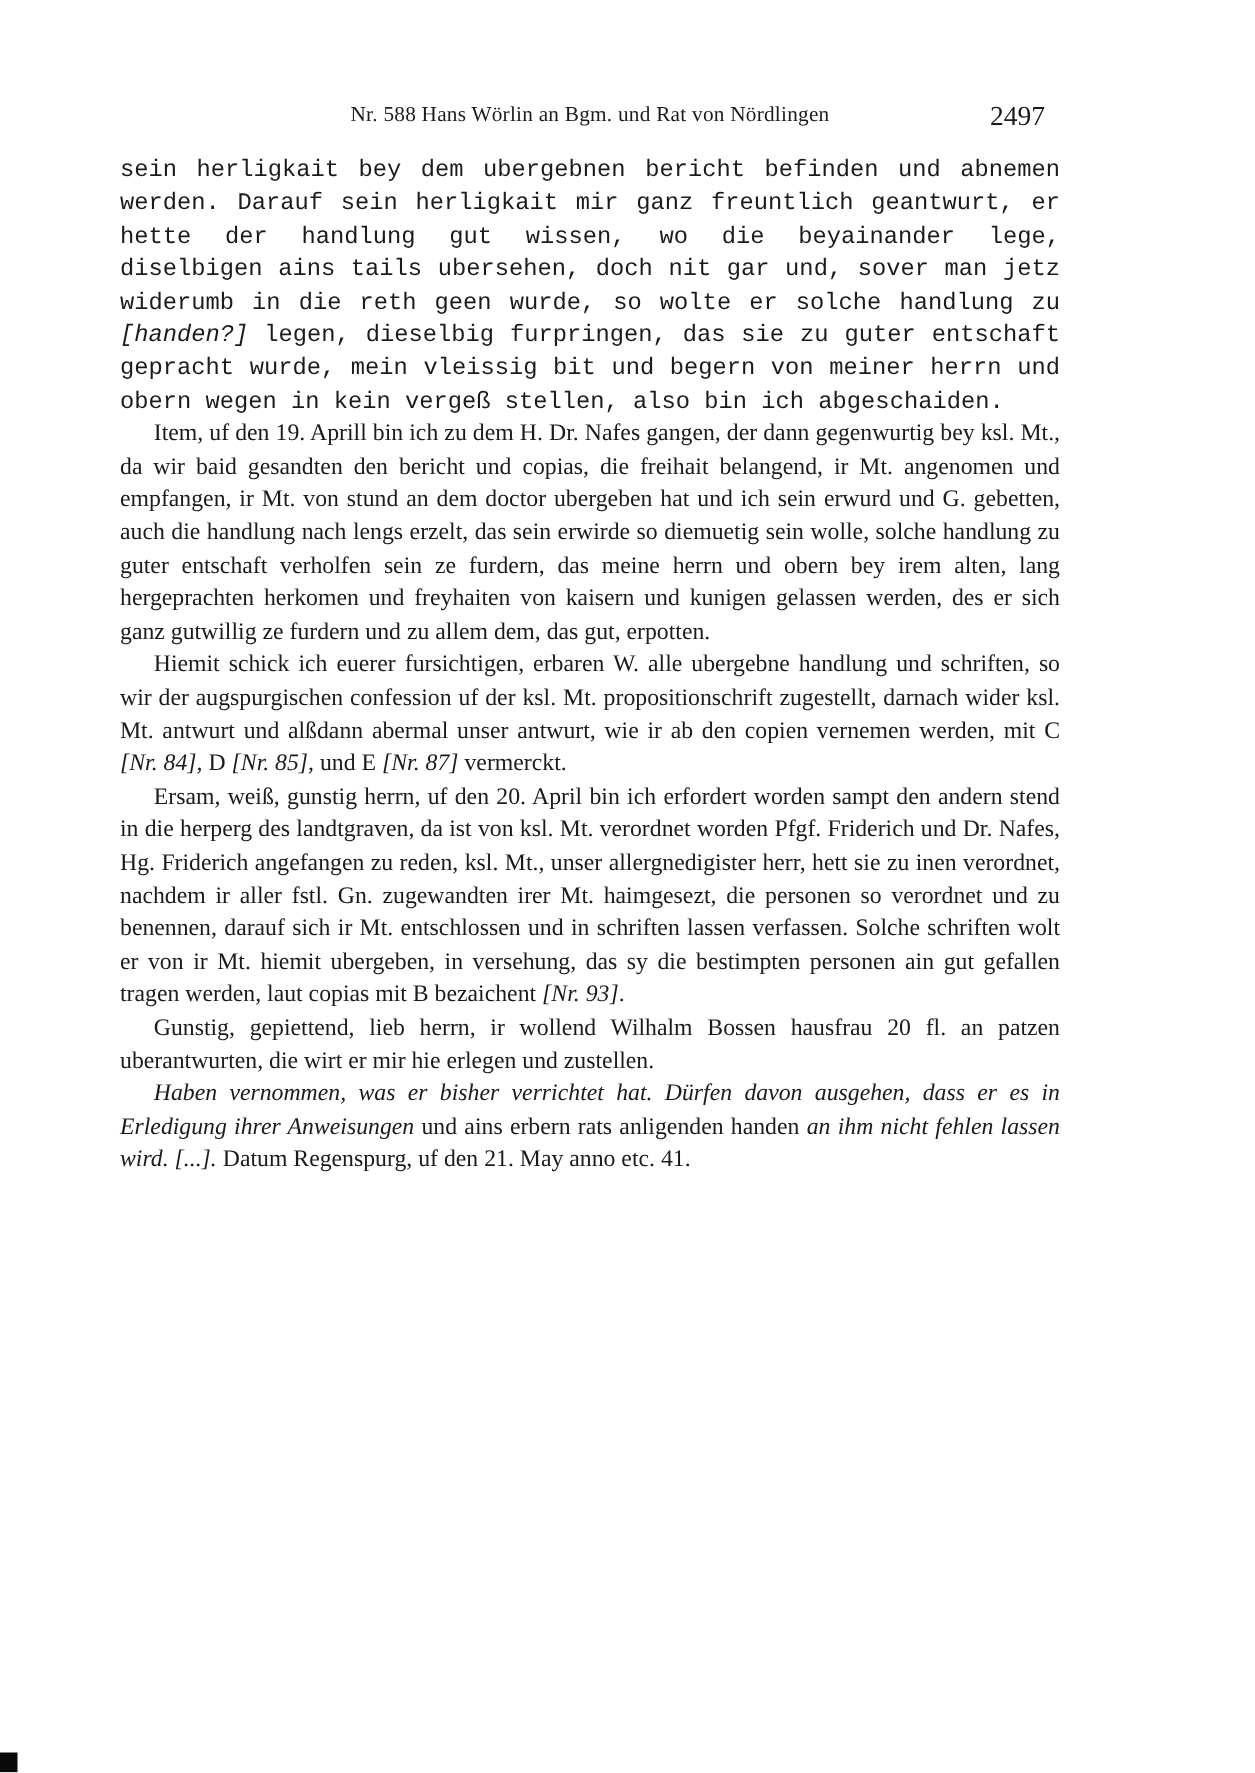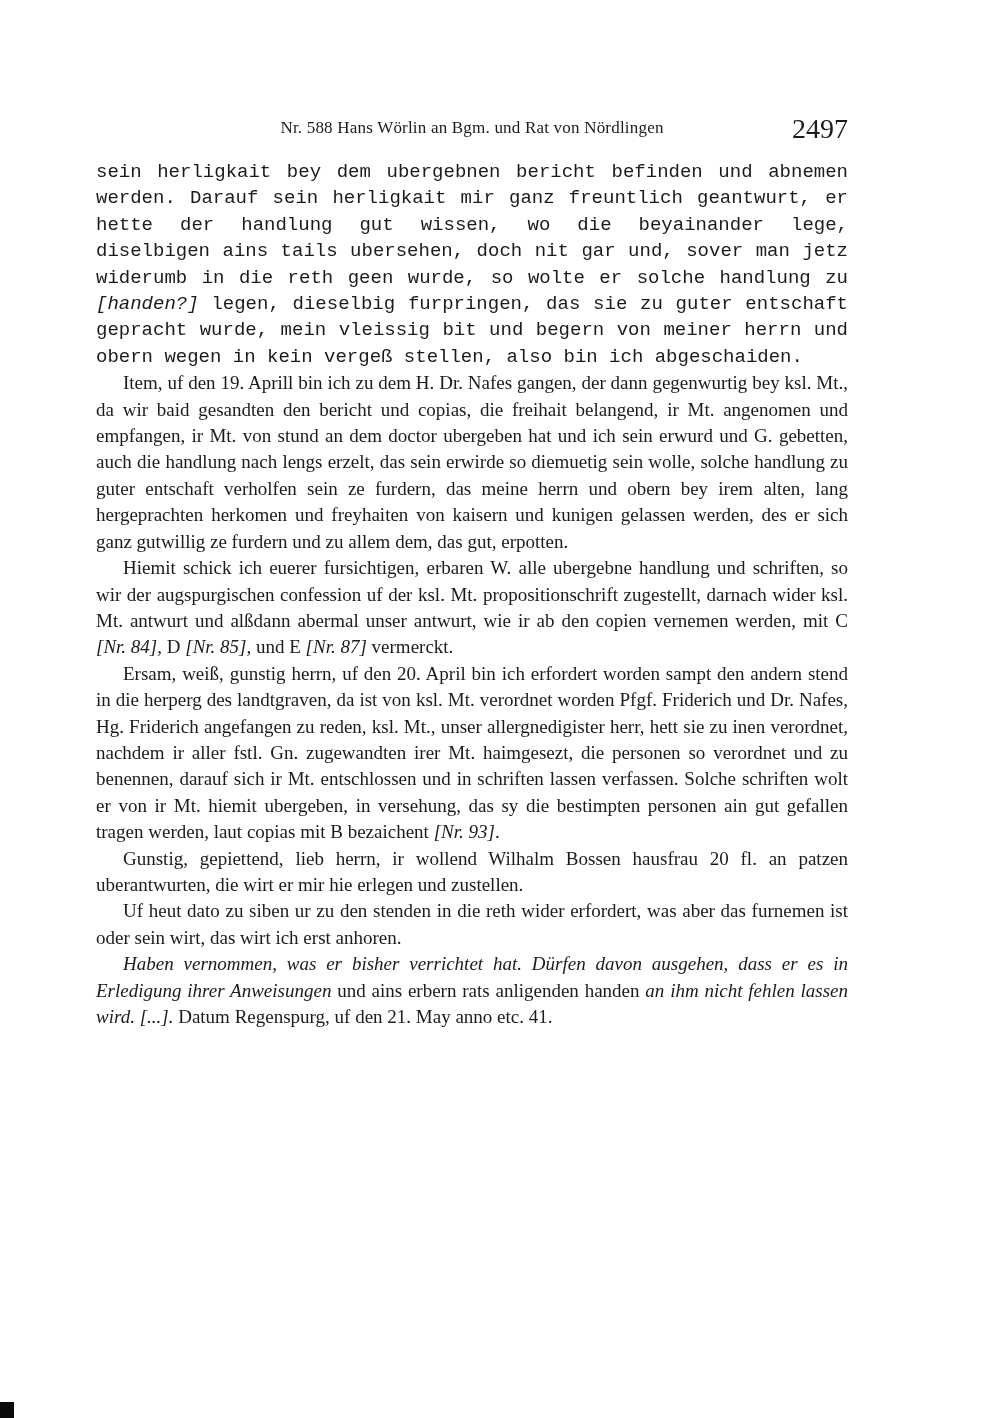--- a/index.html
+++ b/index.html
@@ -4,40 +4,40 @@
 <style>
   html, body { margin: 0; padding: 0; background: #ffffff; }
   .sheet {
     position: relative;
     width: 1004px;
     height: 1418px;
     background: #ffffff;
     color: #1b1b1b;
     font-family: "Liberation Serif", "DejaVu Serif", serif;
     box-sizing: border-box;
-    padding: 116px 156px 0 96px;
+    padding: 80px 156px 0 96px;
     overflow: hidden;
   }
   .running-head {
     position: relative;
     height: 24px;
     margin-bottom: 19px;
   }
   .head-title {
     display: block;
     text-align: center;
     font-size: 17px;
     line-height: 24px;
     letter-spacing: 0.2px;
   }
   .page-num {
     position: absolute;
-    right: 0;
+    right: 12px;
     bottom: -1px;
-    font-size: 28px;
+    font-size: 22px;
     line-height: 24px;
   }
   .body-text {
     font-size: 19px;
     line-height: 26.4px;
     text-align: justify;
   }
   .para { margin: 0; text-indent: 27px; }
   .para.first { text-indent: 0; font-family: Liberation Mono, monospace; }
   .it { font-style: italic; }
@@ -65,21 +65,20 @@
     <p class="para first"><span>sein herligkait bey dem ubergebnen bericht befinden und abnemen werden. Darauf sein herligkait mir ganz freuntlich geantwurt, er hette der handlung gut wissen, wo die beyainander lege, diselbigen ains tails ubersehen, doch nit gar und, sover man jetz widerumb in die reth geen wurde, so wolte er solche handlung zu </span><span class="it">[handen?]</span><span> legen, dieselbig furpringen, das sie zu guter entschaft gepracht wurde, mein vleissig bit und begern von meiner herrn und obern wegen in kein vergeß stellen, also bin ich abgeschaiden.</span></p>
 
     <p class="para"><span>Item, uf den 19. Aprill bin ich zu dem H. Dr. Nafes gangen, der dann gegenwurtig bey ksl. Mt., da wir baid gesandten den bericht und copias, die freihait belangend, ir Mt. angenomen und empfangen, ir Mt. von stund an dem doctor ubergeben hat und ich sein erwurd und G. gebetten, auch die handlung nach lengs erzelt, das sein erwirde so diemuetig sein wolle, solche handlung zu guter entschaft verholfen sein ze furdern, das meine herrn und obern bey irem alten, lang hergeprachten herkomen und freyhaiten von kaisern und kunigen gelassen werden, des er sich ganz gutwillig ze furdern und zu allem dem, das gut, erpotten.</span></p>
 
     <p class="para"><span>Hiemit schick ich euerer fursichtigen, erbaren W. alle ubergebne handlung und schriften, so wir der augspurgischen confession uf der ksl. Mt. propositionschrift zugestellt, darnach wider ksl. Mt. antwurt und alßdann abermal unser antwurt, wie ir ab den copien vernemen werden, mit C </span><span class="it">[Nr. 84],</span><span> D </span><span class="it">[Nr. 85],</span><span> und E </span><span class="it">[Nr. 87]</span><span> vermerckt.</span></p>
 
     <p class="para"><span>Ersam, weiß, gunstig herrn, uf den 20. April bin ich erfordert worden sampt den andern stend in die herperg des landtgraven, da ist von ksl. Mt. verordnet worden Pfgf. Friderich und Dr. Nafes, Hg. Friderich angefangen zu reden, ksl. Mt., unser allergnedigister herr, hett sie zu inen verordnet, nachdem ir aller fstl. Gn. zugewandten irer Mt. haimgesezt, die personen so verordnet und zu benennen, darauf sich ir Mt. entschlossen und in schriften lassen verfassen. Solche schriften wolt er von ir Mt. hiemit ubergeben, in versehung, das sy die bestimpten personen ain gut gefallen tragen werden, laut copias mit B bezaichent </span><span class="it">[Nr. 93]</span><span>.</span></p>
 
     <p class="para"><span>Gunstig, gepiettend, lieb herrn, ir wollend Wilhalm Bossen hausfrau 20 fl. an patzen uberantwurten, die wirt er mir hie erlegen und zustellen.</span></p>
 
-    <p class="para"><span>Uf heut dato zu siben ur zu den stenden in die reth wider erfordert, was aber das furnemen ist oder sein wirt, das wirt ich erst anhoren.</span></p>
 
     <p class="para"><span class="it">Haben vernommen, was er bisher verrichtet hat. Dürfen davon ausgehen, dass er es in Erledigung ihrer Anweisungen </span><span>und ains erbern rats anligenden handen </span><span class="it">an ihm nicht fehlen lassen wird. [...].</span><span> Datum Regenspurg, uf den 21. May anno etc. 41.</span></p>
 
 
   </main>
 
   <div class="scan-artifact"></div>
 
 </div>
 

